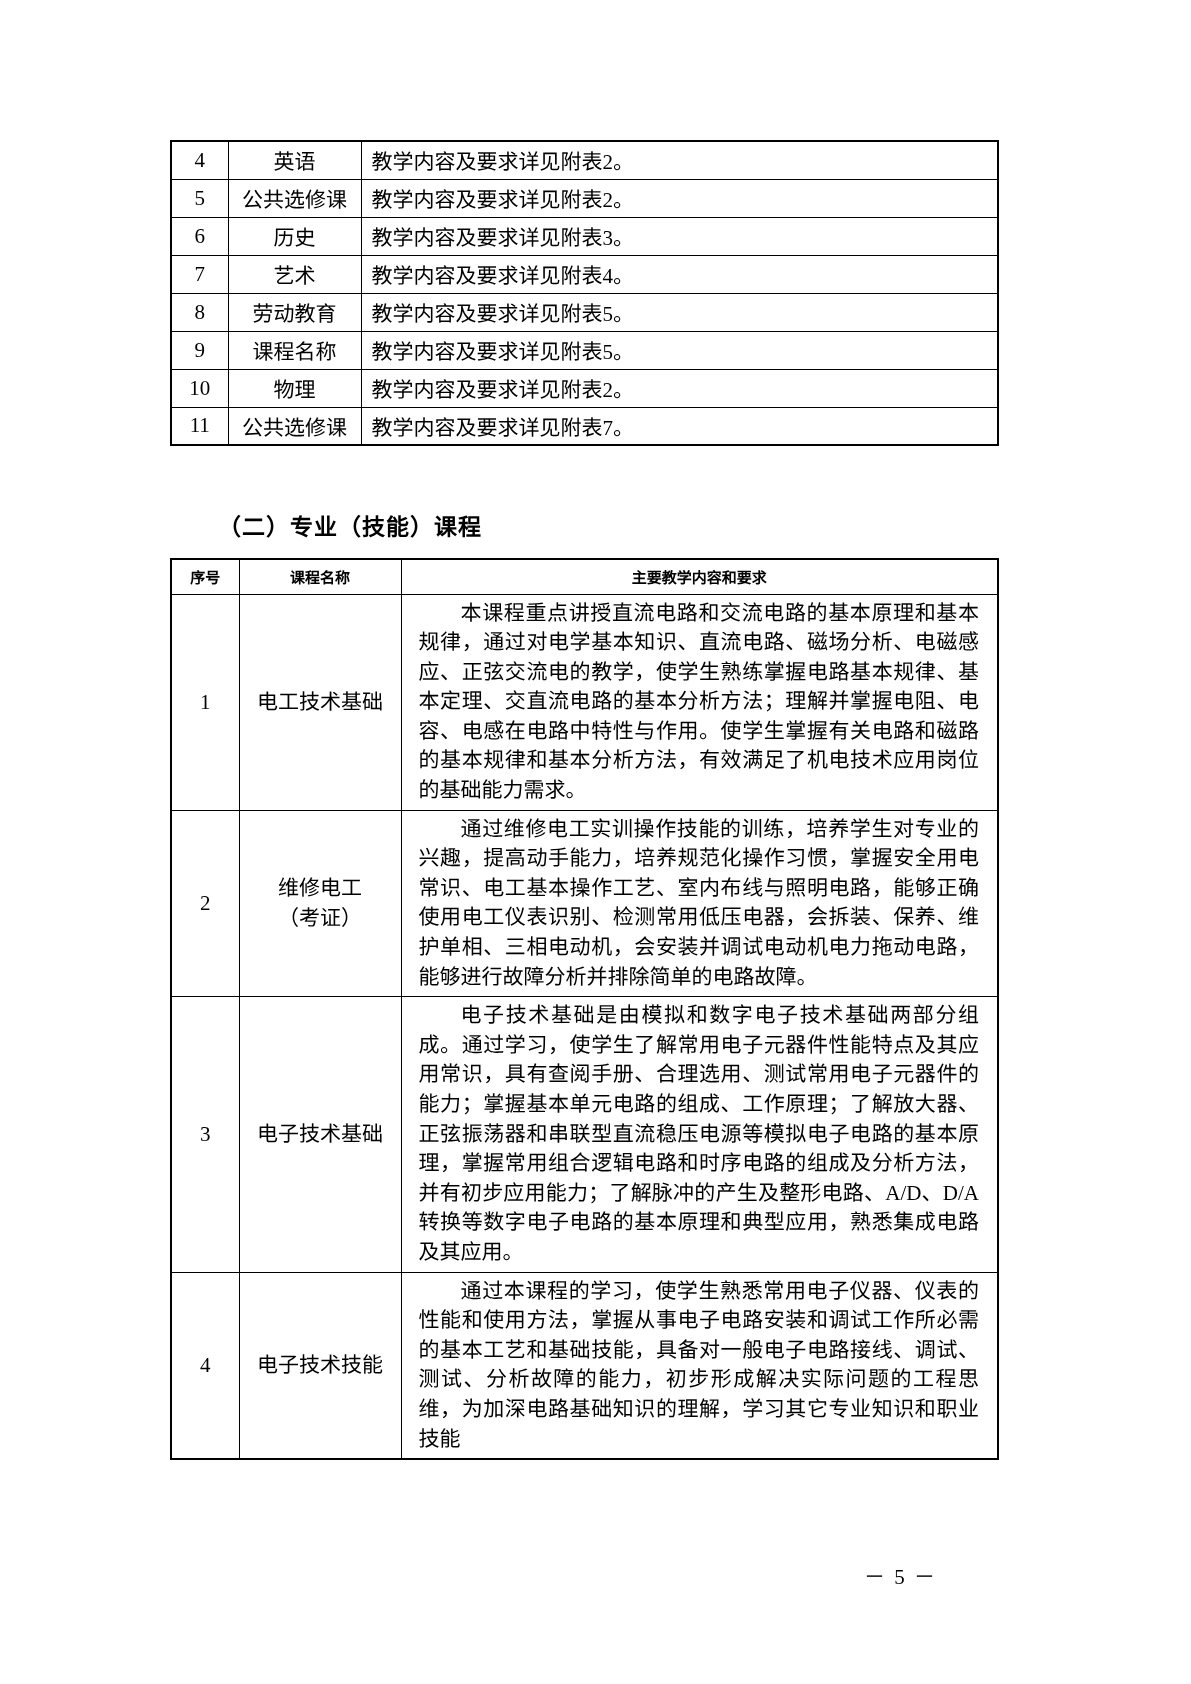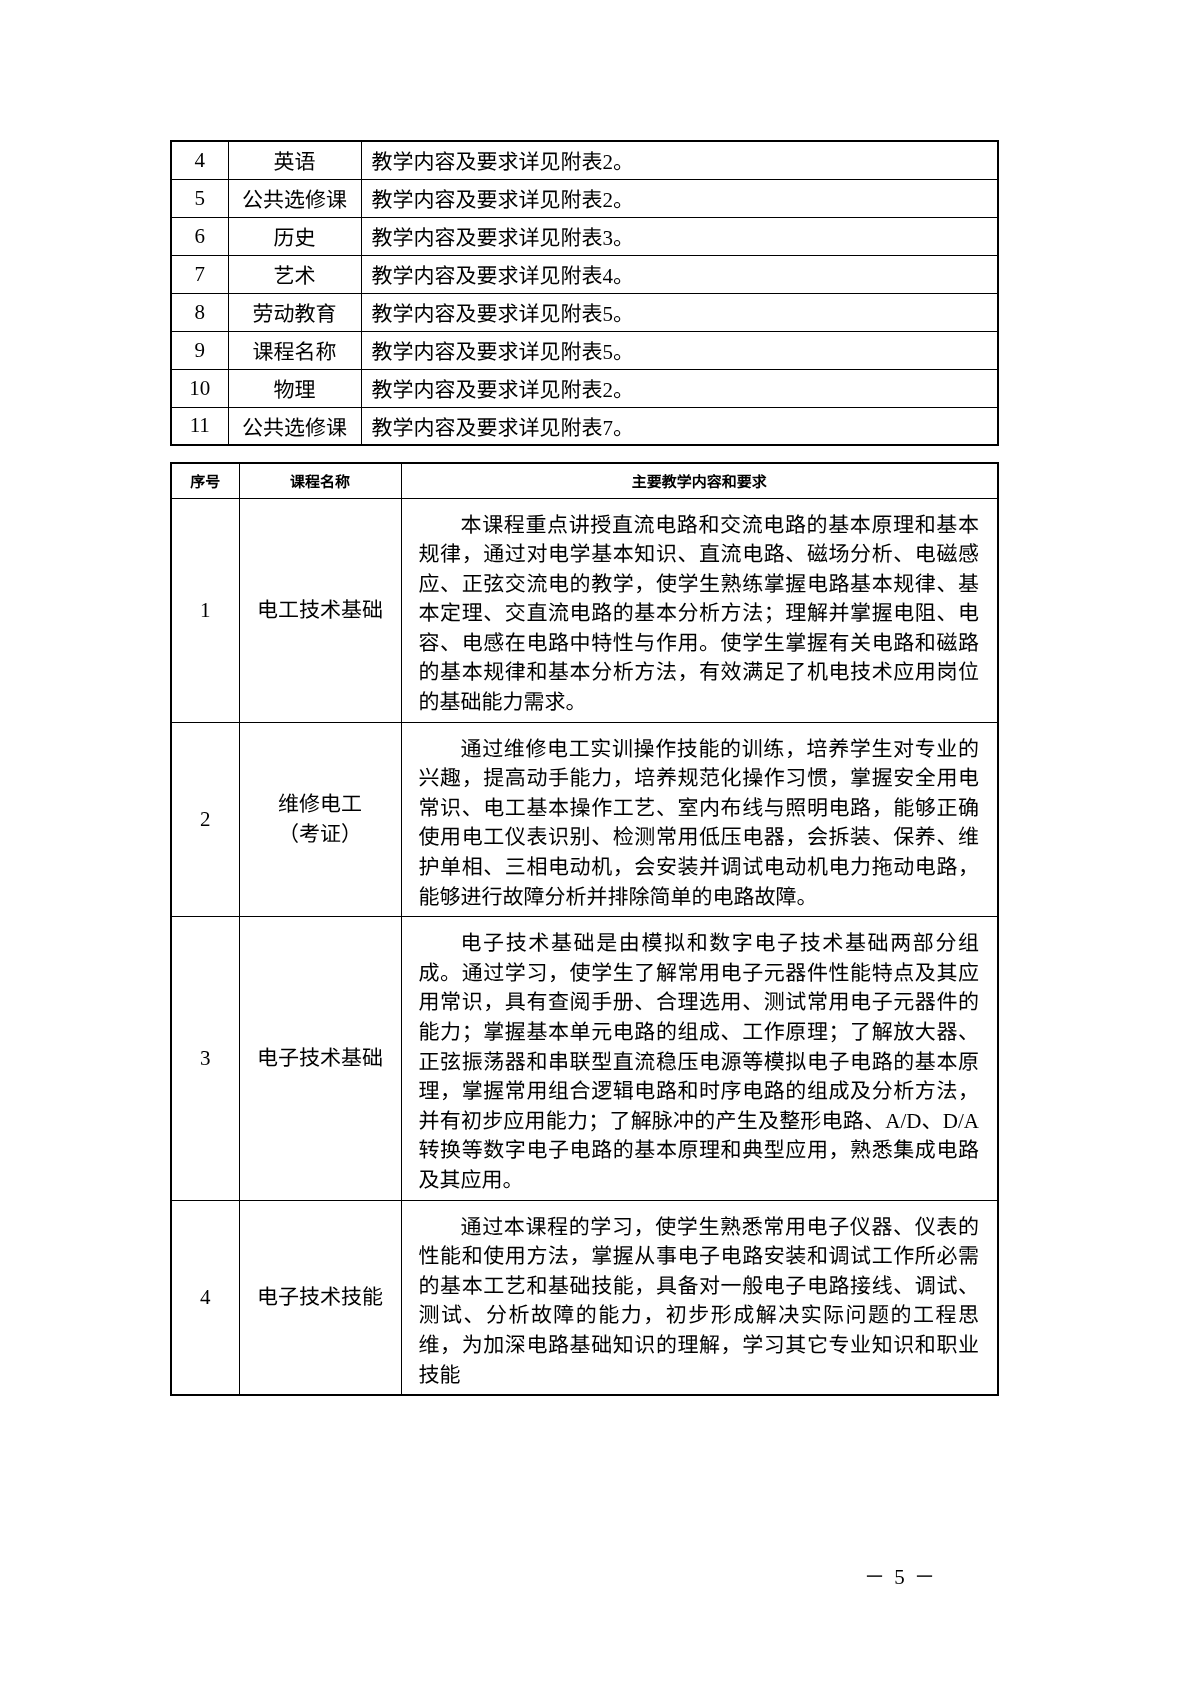--- a/index.html
+++ b/index.html
@@ -63,21 +63,21 @@
   }
   .t2 .c-no   { width: 68px; }
   .t2 .c-name { width: 162px; }
   .t2 .c-desc { width: 597px; }
   .t2 td {
     vertical-align: middle;
     font-size: 21px;
   }
   .t2 td.cell-no, .t2 td.cell-name { text-align: center; }
   .t2 .name-line { line-height: 30px; }
-  .t2 td.cell-desc { padding: 12px 18px 4px 17px; }
+  .t2 td.cell-desc { padding: 4px 18px 4px 17px; }
   .t2 .desc-p {
     font-size: 21px;
     line-height: 29.6px;
     text-align: justify;
     text-indent: 2em;
   }
 
   
   .footer {
     position: absolute;
@@ -133,20 +133,21 @@
           <td class="c-desc">教学内容及要求详见附表2。</td>
         </tr>
         <tr>
           <td class="c-no">11</td>
           <td class="c-name">公共选修课</td>
           <td class="c-desc">教学内容及要求详见附表7。</td>
         </tr>
       </tbody>
     </table>
 
+    <div class="heading">（二）专业（技能）课程</div>
 
     <table class="t2">
       <colgroup>
         <col class="c-no">
           <col class="c-name">
           <col class="c-desc">
       </colgroup>
       <thead>
         <tr>
           <th>序号</th>

